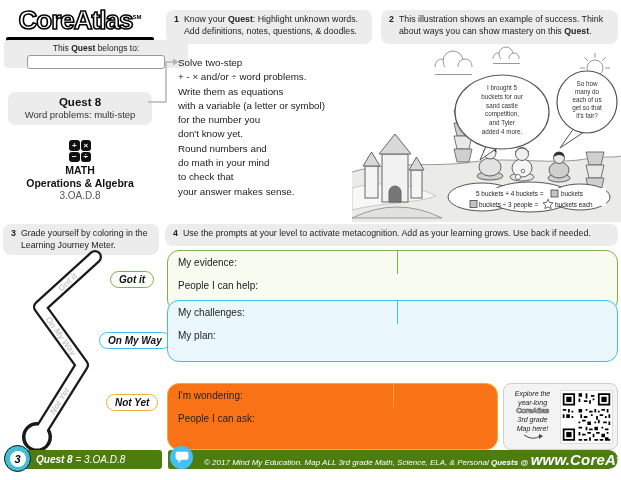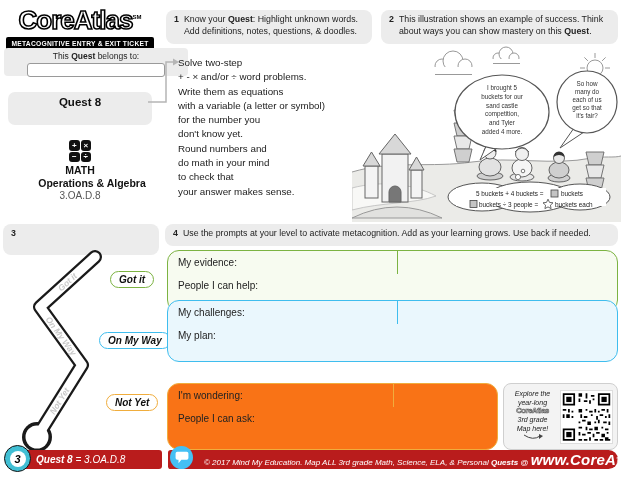--- a/index.html
+++ b/index.html
@@ -9,34 +9,34 @@
   .abs { position:absolute; }
 
   
   .logo { left:0; top:5px; width:160px; text-align:center;
           font-weight:800; font-size:26px; letter-spacing:-1px; color:#fff;
           -webkit-text-stroke:1.6px #000; }
   .logo sup { font-size:6px; -webkit-text-stroke:0; color:#000; letter-spacing:0; vertical-align:super; }
   .tagline { left:6px; top:37px; width:148px; height:13px; background:#000; color:#fff;
              font-size:6.7px; font-weight:bold; letter-spacing:.25px; text-align:center;
              line-height:13px; border-radius:2px; white-space:nowrap; overflow:hidden; }
-  .belongs-strip { left:4px; top:48px; width:184px; height:28px; background:#ececec; border-radius:4px; }
+  .belongs-strip { left:4px; top:40px; width:184px; height:28px; background:#ececec; border-radius:4px; }
   .belongs-label { width:100%; text-align:center; font-size:8.5px; color:#222; padding-top:3px; }
   .owner-input { display:block; margin:2px auto 0; width:138px; height:14px; background:#fff;
                  border:1px solid #9a9a9a; border-radius:3px; font-size:9px; padding:0 4px; }
   .quest-box { left:8px; top:92px; width:144px; height:33px; background:#ececec; border-radius:7px;
                text-align:center; padding-top:4px; }
   .quest-num { font-size:11.5px; font-weight:bold; color:#111; }
   .quest-topic { font-size:9.5px; color:#333; margin-top:1px; }
   .math-icon { left:69px; top:140px; width:22px; height:22px; display:grid;
                grid-template-columns:1fr 1fr; grid-template-rows:1fr 1fr; gap:1px; }
   .math-icon span { background:#111; color:#fff; font-size:8px; font-weight:bold;
                     display:flex; align-items:center; justify-content:center; border-radius:3px; }
   .subject { left:0; top:164px; width:160px; text-align:center; font-size:10.5px; font-weight:bold; color:#111; }
-  .strand  { left:12px; top:177px; width:160px; text-align:center; font-size:10.5px; font-weight:bold; color:#111; }
+  .strand  { left:0; top:177px; width:160px; text-align:center; font-size:10.5px; font-weight:bold; color:#111; }
   .standard{ left:0; top:190px; width:160px; text-align:center; font-size:10px; color:#555; }
 
   
   .instr { background:#ececec; border-radius:8px; padding:4px 8px; display:flex; gap:5px;
            font-size:8.8px; line-height:11.5px; color:#222; }
   .instr b { font-weight:bold; }
   .instr .n { font-weight:bold; }
   .instr1 { left:166px; top:10px; width:206px; height:34px; }
   .instr2 { left:381px; top:10px; width:237px; height:34px; }
   .instr3 { left:3px;  top:224px; width:156px; height:31px; }
@@ -66,21 +66,21 @@
 
   
   .promo { left:503px; top:383px; width:115px; height:67px; background:#f3f3f3; border:1px solid #cfcfcf;
            border-radius:8px; display:flex; align-items:center; padding:4px; gap:3px; }
   .promo-text { width:50px; text-align:center; font-style:italic; font-size:7px; line-height:8.6px; color:#222; }
   .promo-text .mini-logo { font-style:normal; font-weight:800; font-size:7.5px; color:#fff;
                            -webkit-text-stroke:.7px #666; letter-spacing:-.3px; }
   .qr { width:54px; height:54px; background:#fff; border:1px solid #ddd; }
 
   
-  .fbar { background:#b91c1c; color:#fff; height:19px; line-height:19px; font-style:italic; white-space:nowrap; }
+  .fbar { background:#4d7c0f; color:#fff; height:19px; line-height:19px; font-style:italic; white-space:nowrap; }
   .fbar-left { left:16px; top:450px; width:146px; border-radius:3px; font-size:10px; padding-left:20px; }
   .fbar-right { left:168px; top:450px; width:450px; border-radius:3px 10px 10px 3px; font-size:8px;
                 padding-left:36px; overflow:hidden; }
   .fbar b { font-weight:bold; }
   .url { font-weight:800; font-size:15px; letter-spacing:.2px; }
   .badge { left:4px; top:445px; width:27px; height:27px; border-radius:50%; background:#41bfd4;
            border:1.6px solid #111; display:flex; align-items:center; justify-content:center; z-index:5; }
   .badge .inner { width:16px; height:16px; border-radius:50%; background:#fff; text-align:center;
                   line-height:16px; font-size:11px; font-weight:bold; font-style:italic; color:#000; }
   .bubble-icon { left:170px; top:446px; width:23px; height:23px; border-radius:50%; background:#45c0f4;
@@ -95,20 +95,21 @@
   <div class="abs logo"><span>CoreAtlas</span><sup>SM</sup></div>
   <div class="abs tagline">METACOGNITIVE ENTRY &amp; EXIT TICKET</div>
 
   <div class="abs belongs-strip">
     <div class="belongs-label"><span>This </span><b>Quest</b><span> belongs to:</span></div>
     <input class="owner-input" value="" style="">
   </div>
 
   <div class="abs quest-box">
     <div class="quest-num">Quest 8</div>
+    <div class="quest-topic">Word problems: multi-step</div>
   </div>
 
   <div class="abs math-icon">
     <span>+</span>
     <span>×</span>
     <span>−</span>
     <span>÷</span>
   </div>
   <div class="abs subject">MATH</div>
   <div class="abs strand">Operations &amp; Algebra</div>
@@ -117,20 +118,21 @@
   <div class="abs instr instr1">
     <span class="n">1</span>
     <span><span>Know your </span><b>Quest</b><span>: Highlight unknown words. Add definitions, notes, questions, &amp; doodles.</span></span>
   </div>
   <div class="abs instr instr2">
     <span class="n">2</span>
     <span><span>This illustration shows an example of success. Think about ways you can show mastery on this </span><b>Quest</b><span>.</span></span>
   </div>
   <div class="abs instr instr3">
     <span class="n">3</span>
+    <span>Grade yourself by coloring in the Learning Journey Meter.</span>
   </div>
   <div class="abs instr instr4">
     <span class="n">4</span>
     <span>Use the prompts at your level to activate metacognition. Add as your learning grows. Use back if needed.</span>
   </div>
 
   <svg class="abs" style="left:145px;top:55px;" width="40" height="110">
     <path d="M3,47 H21 V7 H28" fill="none" stroke="#b5b5b5" stroke-width="1.5"></path>
     <polygon points="28,3.5 34,7 28,10.5" fill="#b5b5b5"></polygon>
   </svg>

